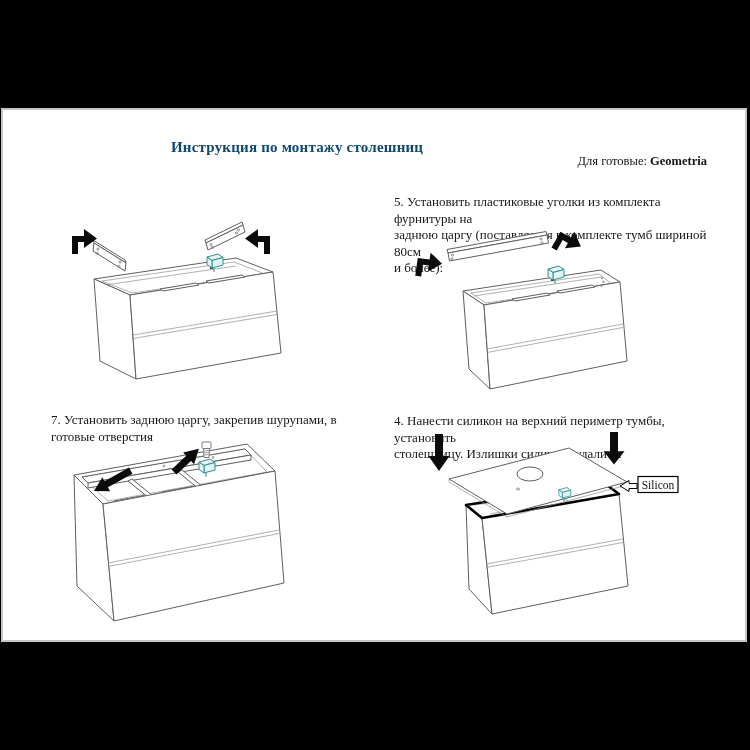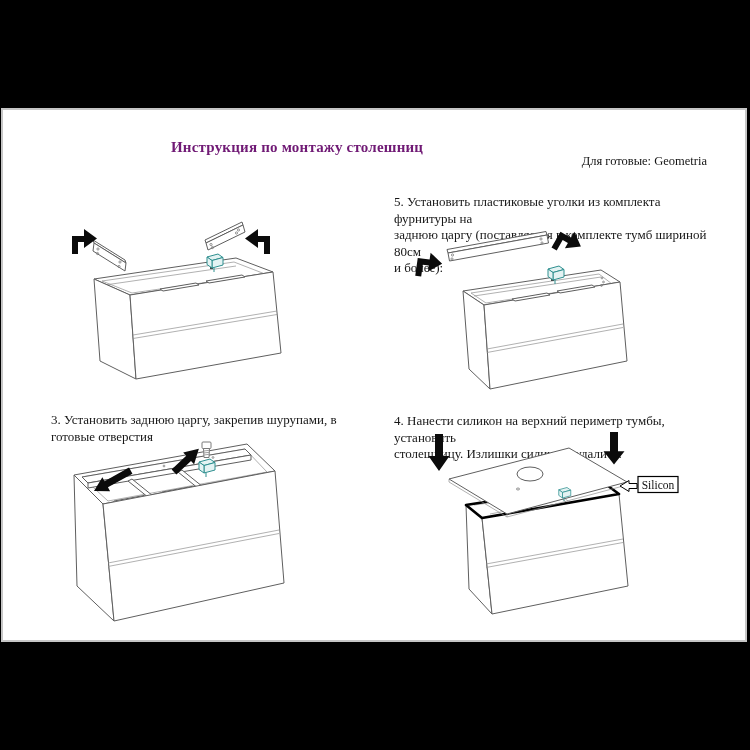--- a/index.html
+++ b/index.html
@@ -6,27 +6,27 @@
   body{
     width:750px;height:750px;background:#000;position:relative;overflow:hidden;
     font-family:"Liberation Serif","DejaVu Serif",serif;
   }
   .page{
     position:absolute;left:1px;top:108px;width:742px;height:530px;
     background:#ffffff;border:2px solid #c6c6c6;
   }
   .title{
     position:absolute;left:168px;top:29px;
-    font-size:15px;font-weight:bold;color:#701a75;letter-spacing:.2px;
+    font-size:15px;font-weight:bold;color:#0c4a6e;letter-spacing:.2px;
   }
   .models{
     position:absolute;right:38px;top:44px;
     font-size:12.5px;color:#141414;white-space:nowrap;
   }
-  .models .b{font-weight:normal;}
+  .models .b{font-weight:bold;}
   .step{
     position:absolute;font-size:13px;line-height:16.5px;color:#161616;
     white-space:pre-wrap;
   }
   .s1{left:48px;top:84px;width:320px;}
   .s2{left:391px;top:84px;width:330px;}
   .s3{left:48px;top:302px;width:320px;}
   .s4{left:391px;top:303px;width:334px;}
   svg.fig{position:absolute;overflow:visible;}
   .f1{left:61px;top:112px;}
@@ -73,21 +73,21 @@
 
   <div class="title">Инструкция по монтажу столешниц</div>
 
   <div class="models">
     <span>Для готовые: </span><span class="b">Geometria</span>
   </div>
 
   <div class="step s2">5. Установить пластиковые уголки из комплекта фурнитуры на
 заднюю царгу (поставляется в комплекте тумб шириной  80см
 и более):</div>
-  <div class="step s3">3. Установить заднюю царгу, закрепив шурупами, в
+  <div class="step s3">7. Установить заднюю царгу, закрепив шурупами, в
 готовые отверстия</div>
   <div class="step s4">4. Нанести силикон на верхний периметр тумбы, установить
 столешницу. Излишки силикона удалить.</div>
 
   <svg class="fig f1" viewBox="0 0 310 180" width="310" height="180">
     <g>
       <path class="ln" d="M30,57 L172,36 L209,50 L66,73 Z"></path>
       <path class="lnl" d="M38,59 L170,40 L201,52 L68,71 Z"></path>
       <path class="lnl" d="M41,63 L172,44"></path>
       <path class="ln" d="M30,57 L66,73 L72,157 L36,139 Z"></path>

